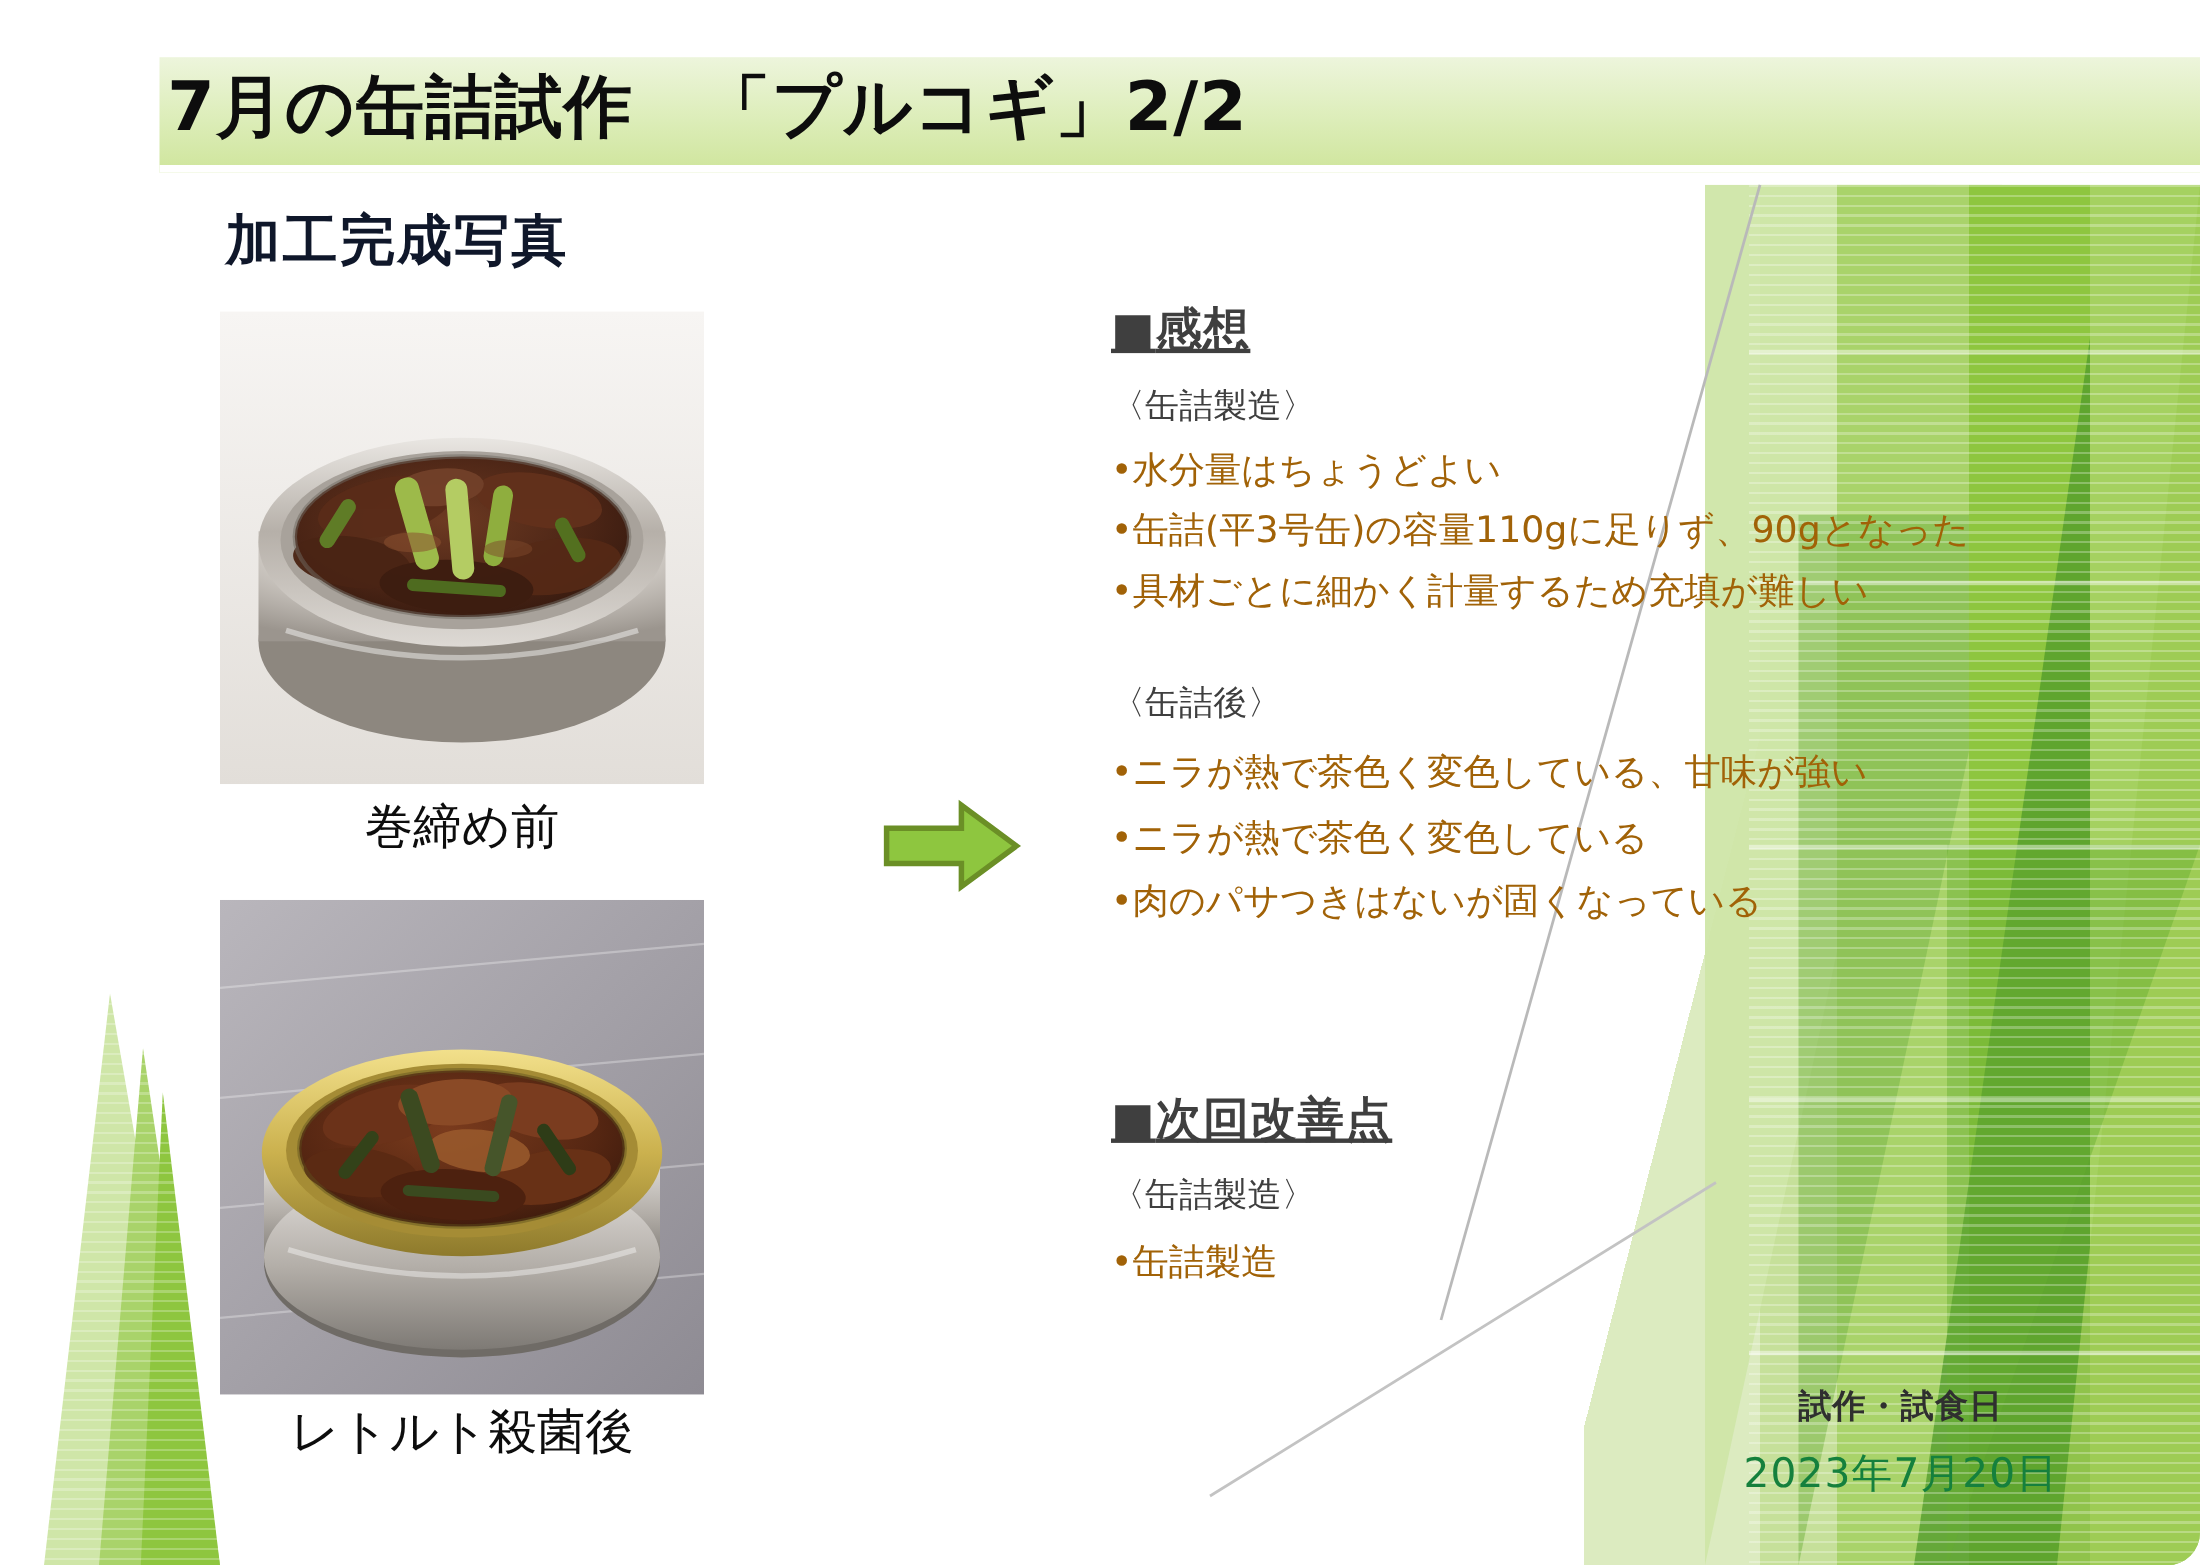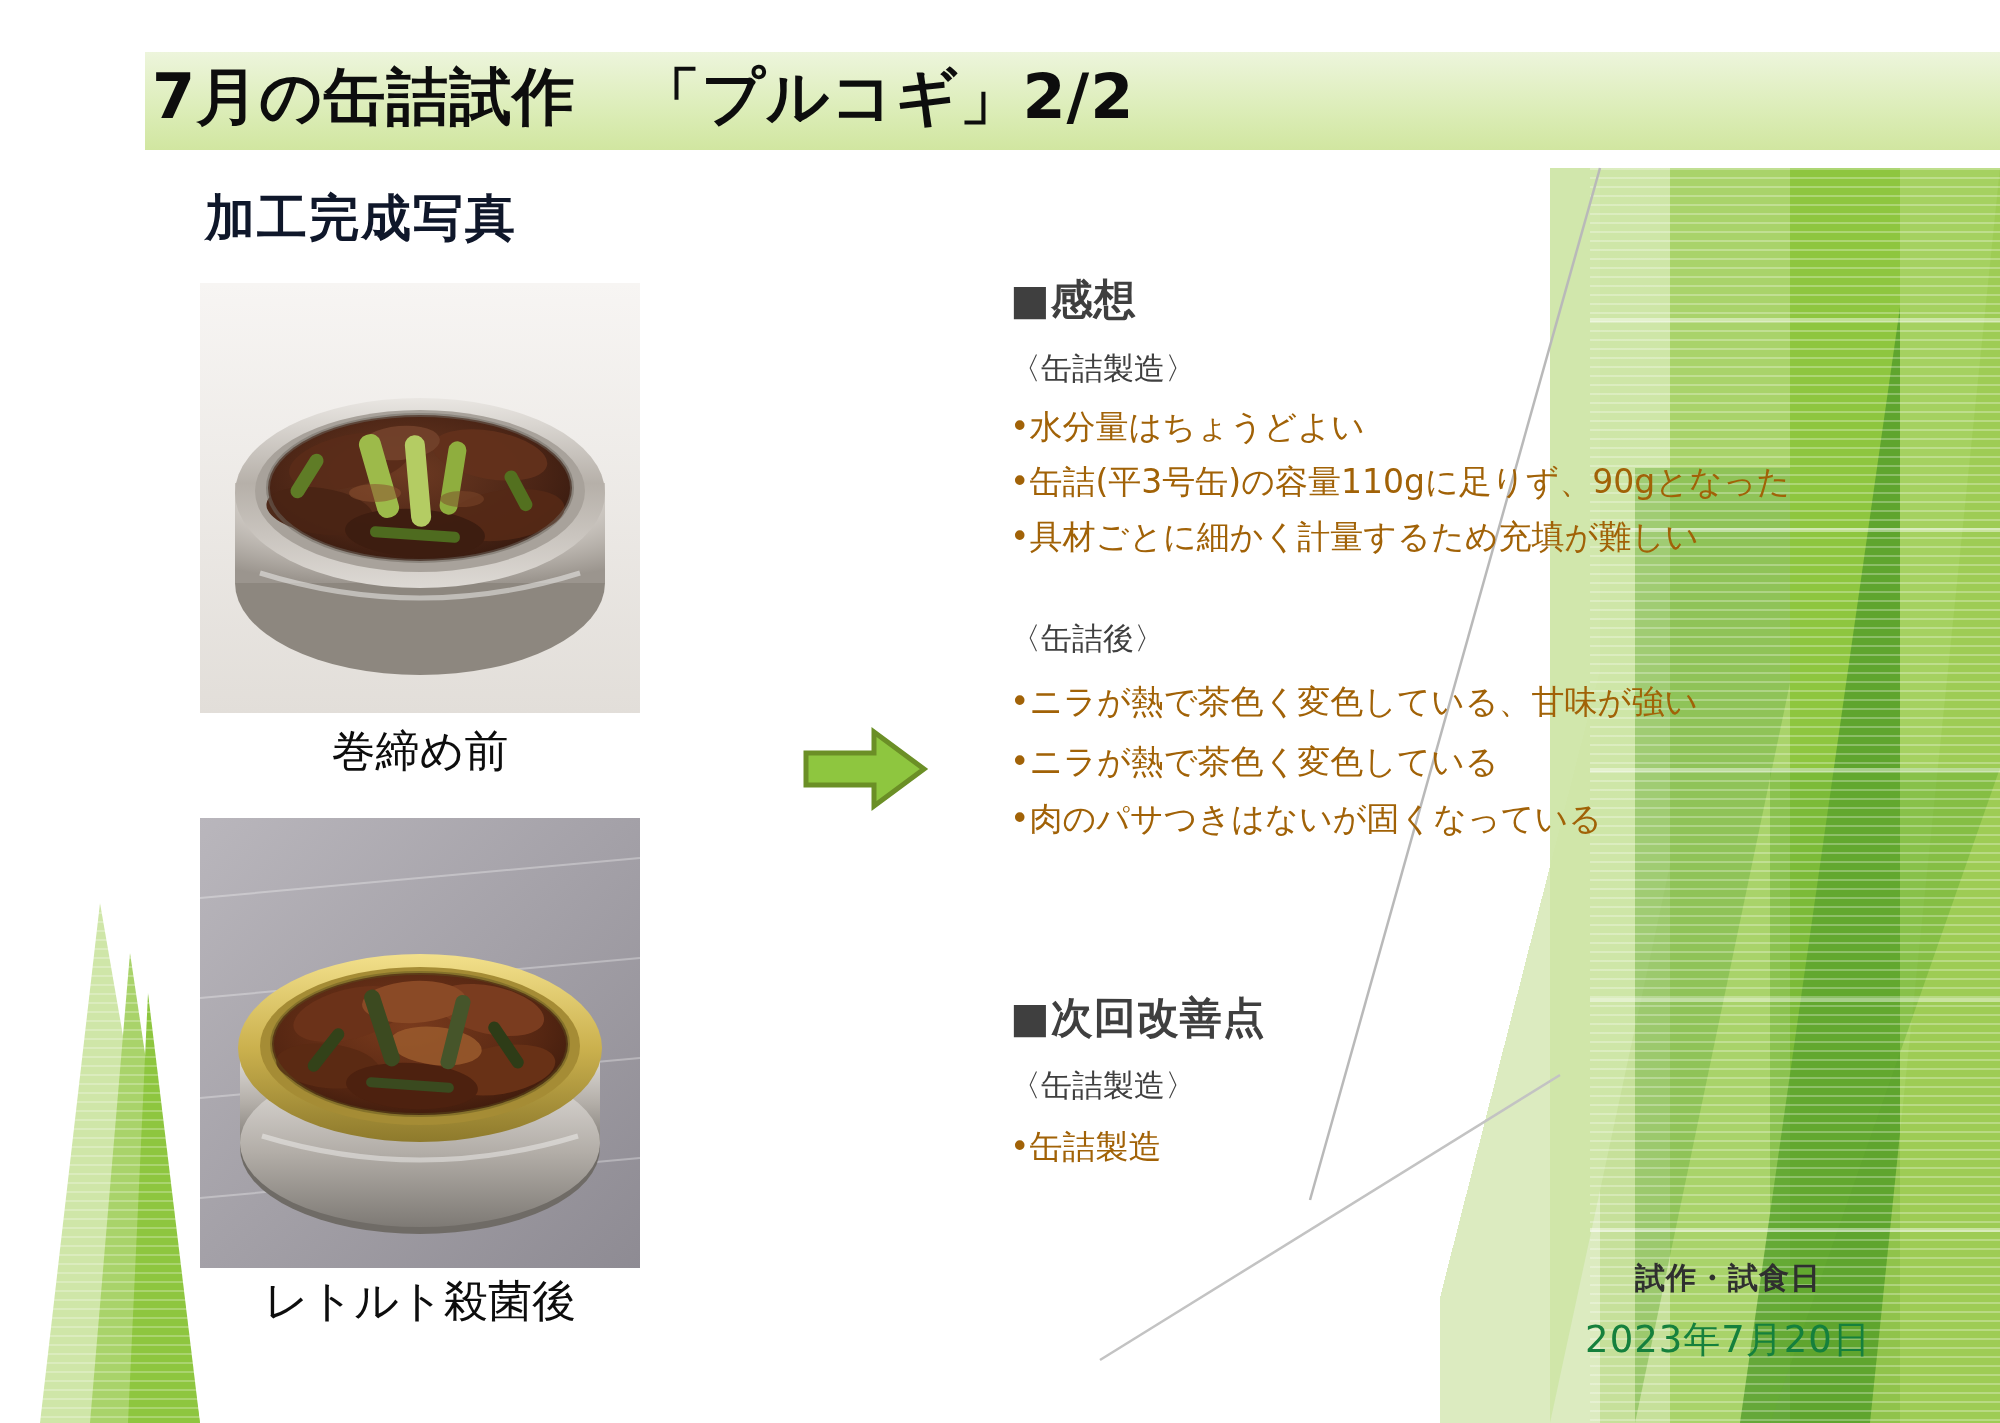--- a/index.html
+++ b/index.html
@@ -5,20 +5,21 @@
   html,body{margin:0;padding:0;background:#ffffff;}
   body{
     font-family:"Liberation Sans","DejaVu Sans",sans-serif;
     -webkit-font-smoothing:antialiased;
   }
   #slide{
     position:relative;
     width:2000px;height:1423px;
     background:#ffffff;
     overflow:hidden;
+    border-radius:30px;
   }
 
   
   .deco-right{position:absolute;top:168px;right:0;width:560px;height:1255px;overflow:hidden;}
   .deco-right i{position:absolute;display:block;}
   .dr1{top:0;left:160px;width:400px;height:1255px;background:#c6e09a;}
   .dr2{top:0;left:230px;width:120px;height:1255px;background:#a9d36a;}
   .dr3{top:0;left:350px;width:110px;height:1255px;background:#8ec63f;}
   .dr4{top:0;left:460px;width:100px;height:1255px;background:#a5d160;}
   .dr5{top:0;left:0;width:320px;height:1255px;
@@ -90,20 +91,21 @@
 
   
   .arrow{position:absolute;left:800px;top:726px;width:130px;height:86px;}
 
   
   .rblock{position:absolute;left:1010px;}
   .r-h{
     font-family:"DejaVu Sans","Liberation Sans",sans-serif;
     font-weight:700;font-size:42px;color:#3f3f3f;letter-spacing:1px;
     white-space:pre;
+    text-decoration:underline;
   }
   .r-sub{
     font-family:"DejaVu Sans","Liberation Sans",sans-serif;
     font-size:31px;color:#3f3f3f;white-space:pre;
   }
   .r-li{
     font-family:"DejaVu Sans","Liberation Sans",sans-serif;
     font-size:33px;color:#a16207;white-space:pre;
   }
 

